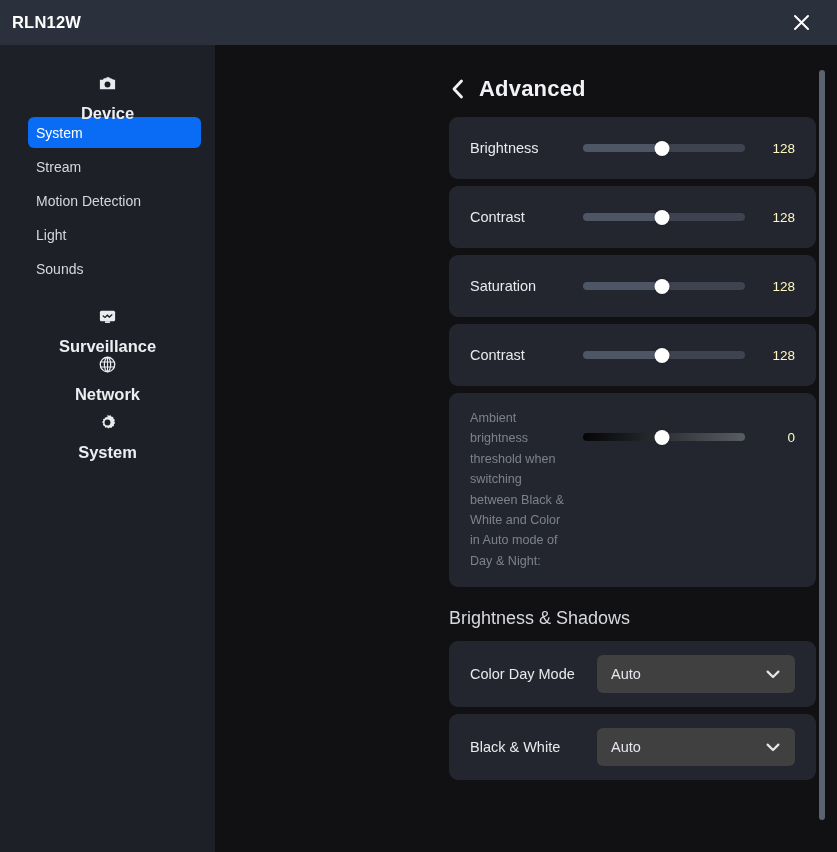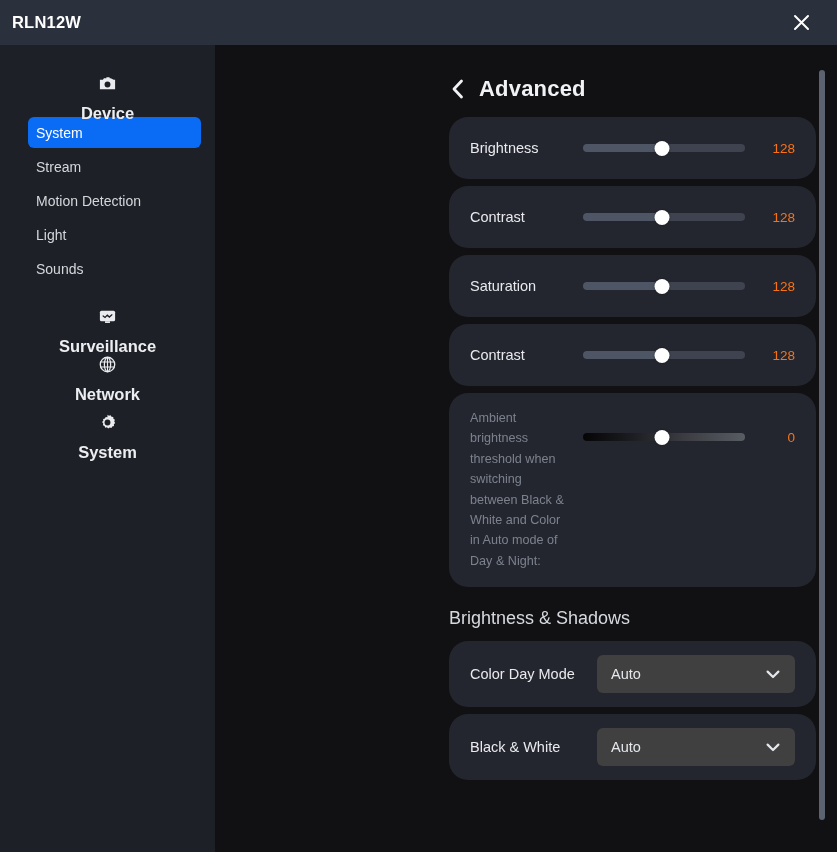--- a/index.html
+++ b/index.html
@@ -121,21 +121,21 @@
     color: #f0f2f5;
     font-size: 22px;
     font-weight: bold;
     letter-spacing: .2px;
   }
 
   .cards { padding: 0 21px 0 234px; }
 
   .card {
     background: #24262f;
-    border-radius: 19px;
+    border-radius: 9px;
     margin-bottom: 7px;
     padding: 11px 21px;
     display: flex; align-items: center;
     min-height: 62px;
   }
   .card .row-label {
     color: #e8eaee;
     font-size: 14.5px;
     flex: 1 1 auto;
   }
@@ -165,21 +165,21 @@
   .slider.gradient .fill { background: transparent; }
   .slider .thumb {
     position: absolute;
     width: 15px; height: 15px;
     border-radius: 50%;
     background: #ffffff;
     transform: translateX(-50%);
     box-shadow: 0 0 2px rgba(0,0,0,.5);
   }
   .val {
-    color: #f97316;
+    color: #fef9c3;
     font-size: 13.5px;
     width: 36px; flex: 0 0 36px;
     text-align: right;
     margin-left: 14px;
   }
 
   
   .card.threshold {
     align-items: flex-start;
     padding-top: 15px; padding-bottom: 16px;

